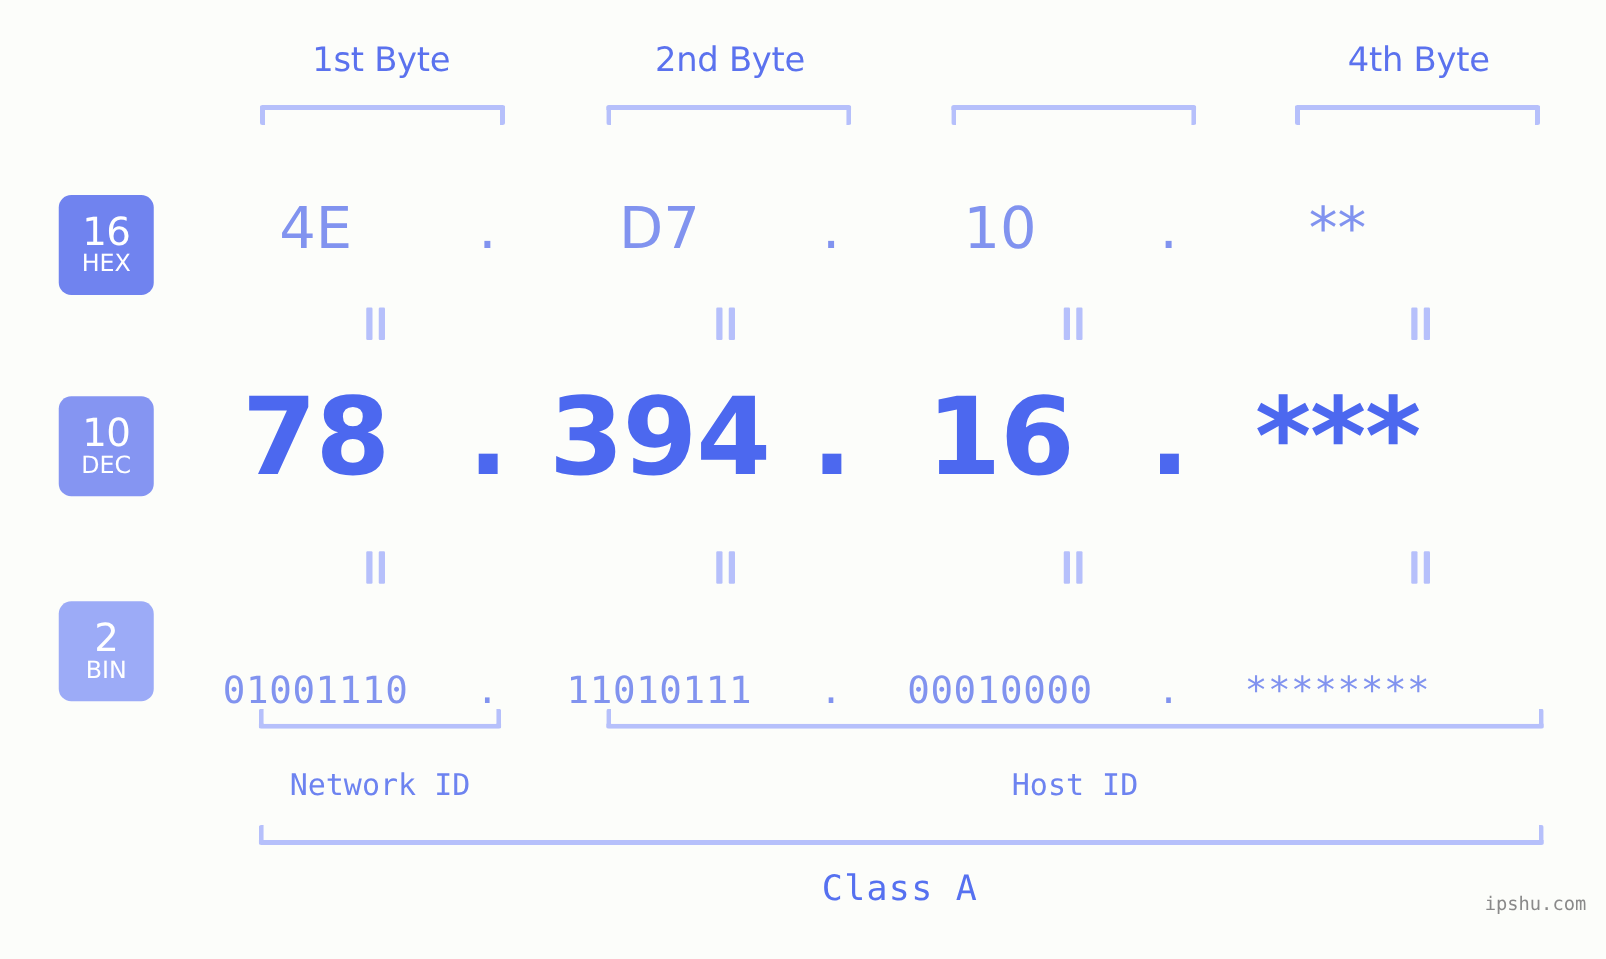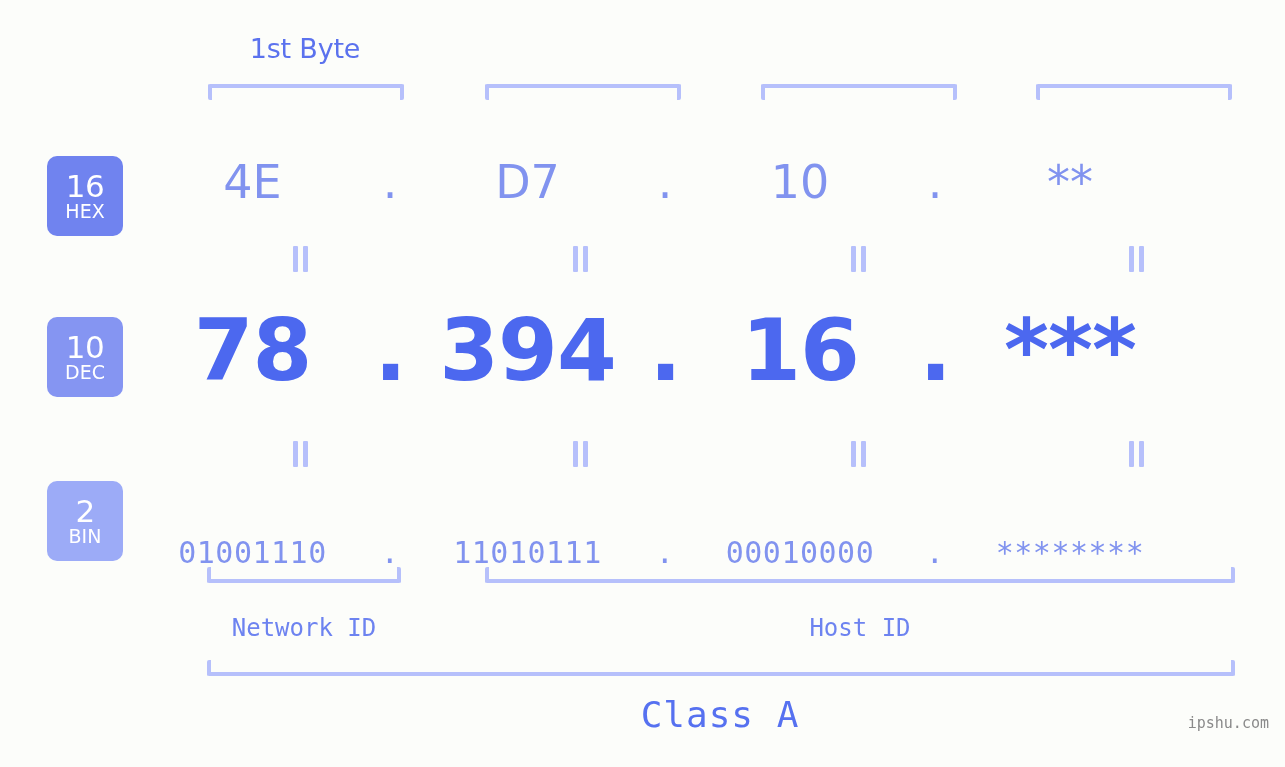--- a/index.html
+++ b/index.html
@@ -161,21 +161,21 @@
   }
 
   
   #class-label {
     position: absolute;
     top: 694px;
     left: 205px;
     width: 1030px;
     text-align: center;
     font-family: "DejaVu Sans Mono", monospace;
-    font-size: 36px;
+    font-size: 28px;
     color: #5671f0;
     letter-spacing: 1px;
     white-space: nowrap;
   }
 
   
   #watermark {
     position: absolute;
     top: 714px;
     right: 16px;
@@ -184,20 +184,22 @@
     color: #8a8a8a;
     white-space: nowrap;
   }
 </style>
 </head>
 <body>
 
 <div id="stage">
 
   <div class="byte-header" id="bh-0" style="left:205px;width:200px;">1st Byte</div>
+  <div class="byte-header" id="bh-1" style="left:484px;width:200px;">2nd Byte</div>
+  <div class="byte-header" id="bh-3" style="left:1035px;width:200px;">4th Byte</div>
 
   <div class="bracket-down" style="left:208px;top:84px;width:196px;"></div>
   <div class="bracket-down" style="left:485px;top:84px;width:196px;"></div>
   <div class="bracket-down" style="left:761px;top:84px;width:196px;"></div>
   <div class="bracket-down" style="left:1036px;top:84px;width:196px;"></div>
 
   <div class="badge" id="badge-hex">
     <span class="num">16</span>
     <span class="lbl">HEX</span>
   </div>

